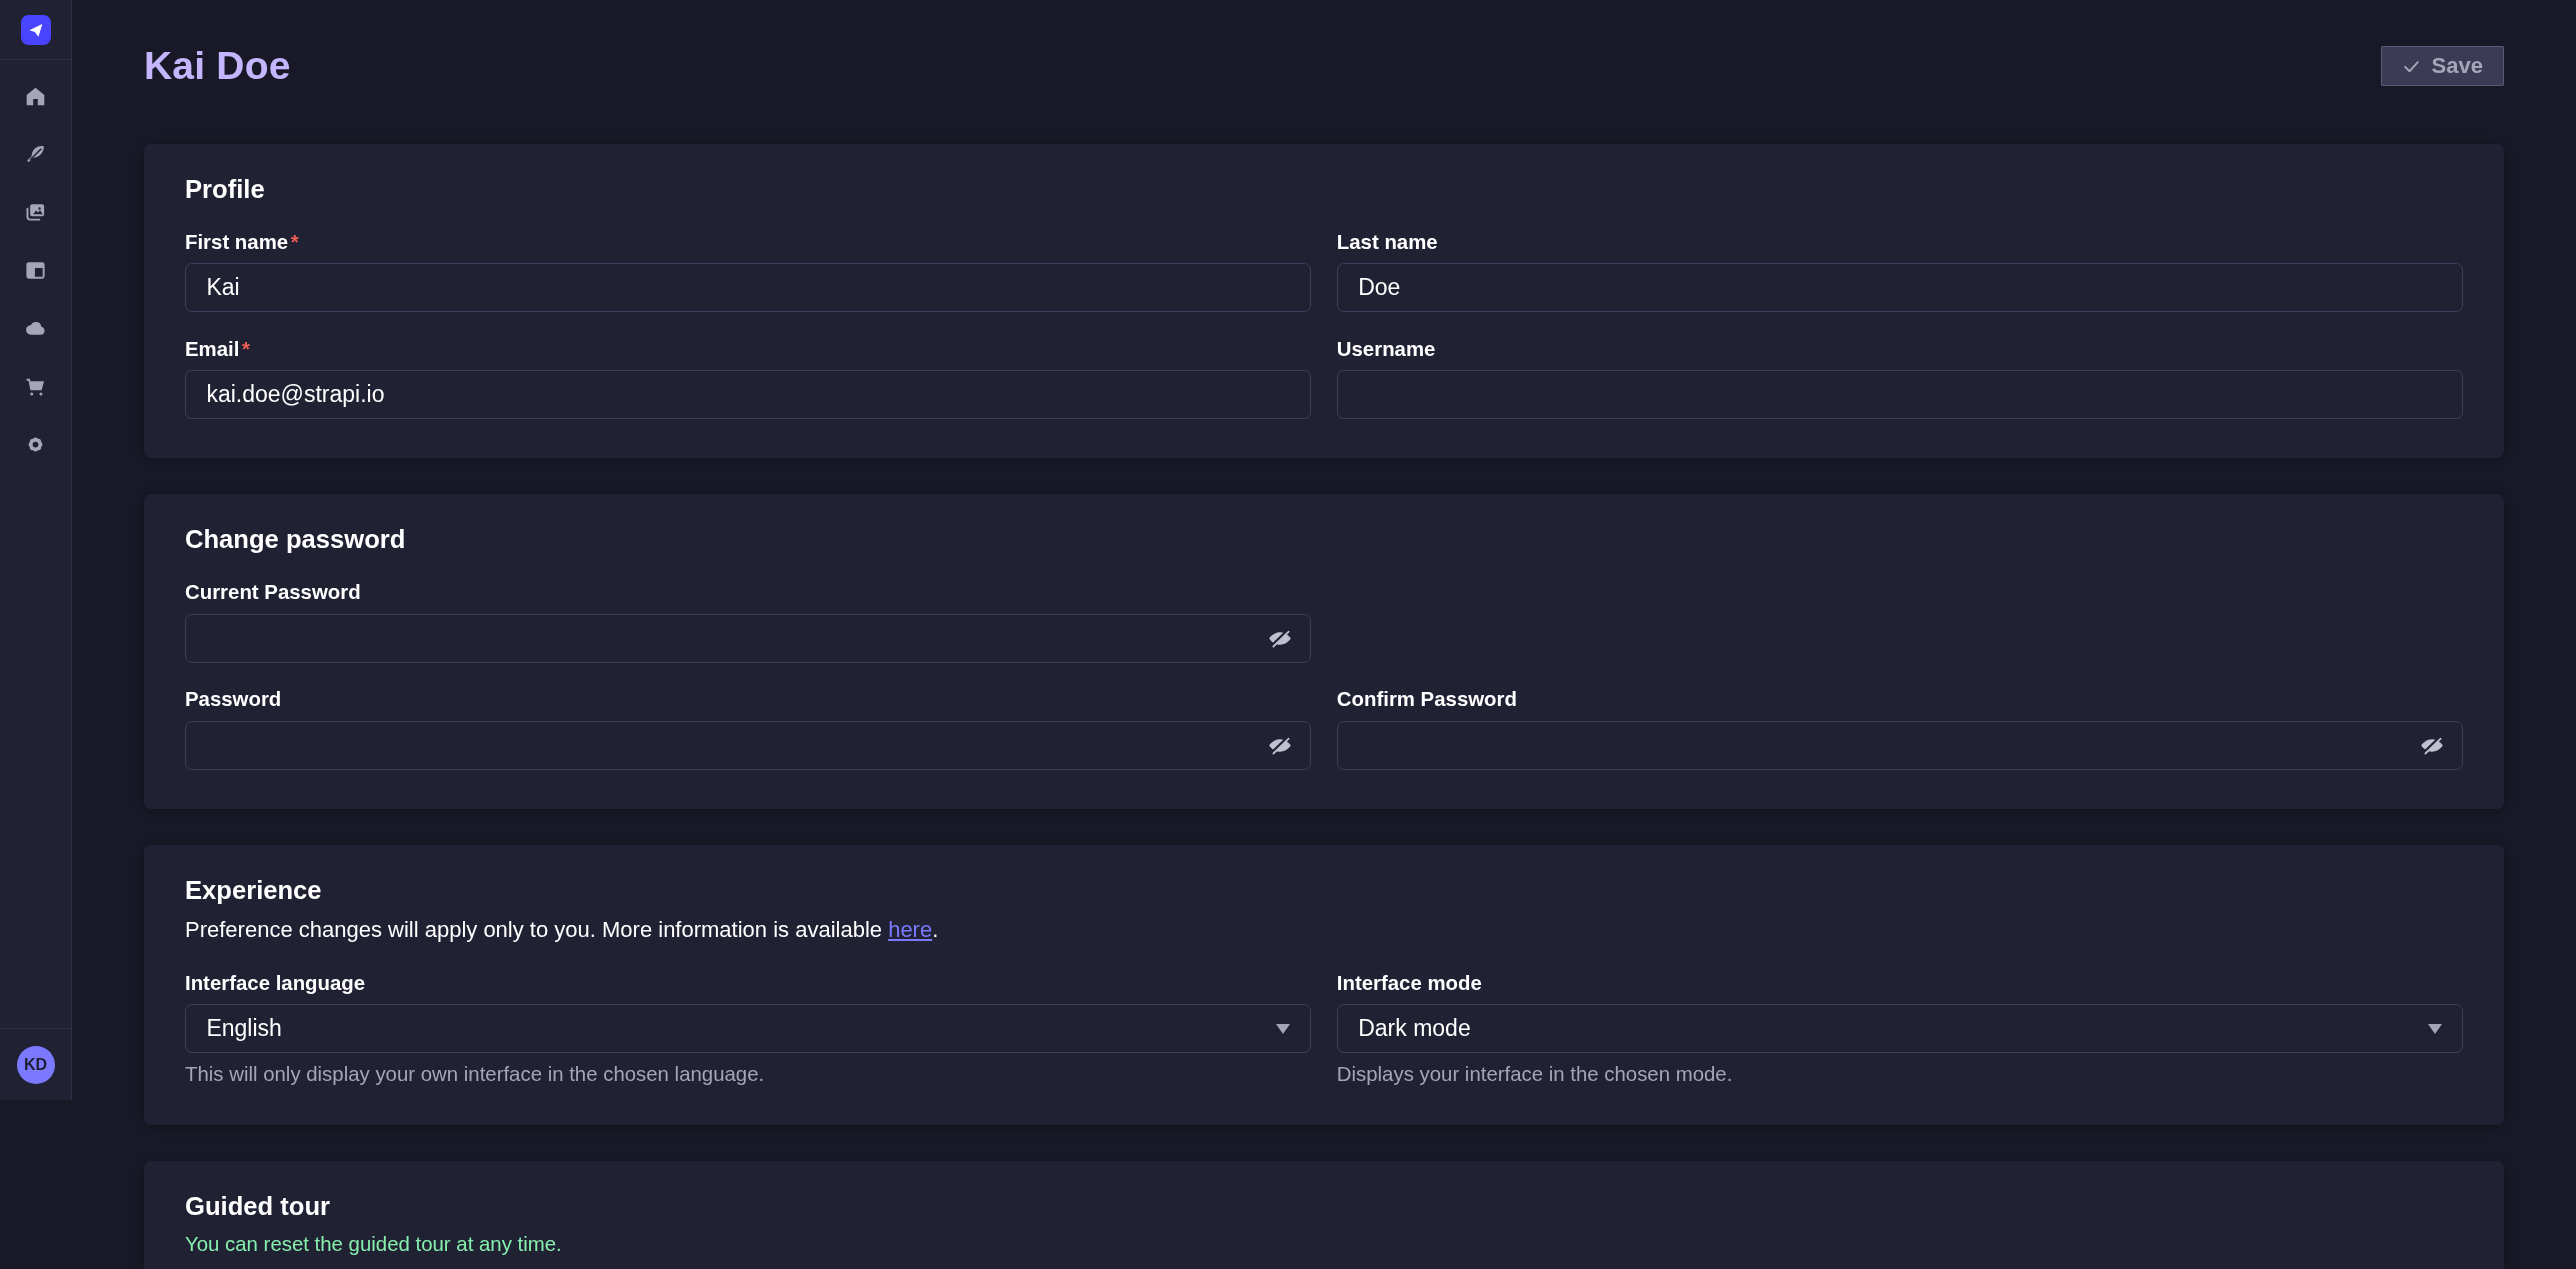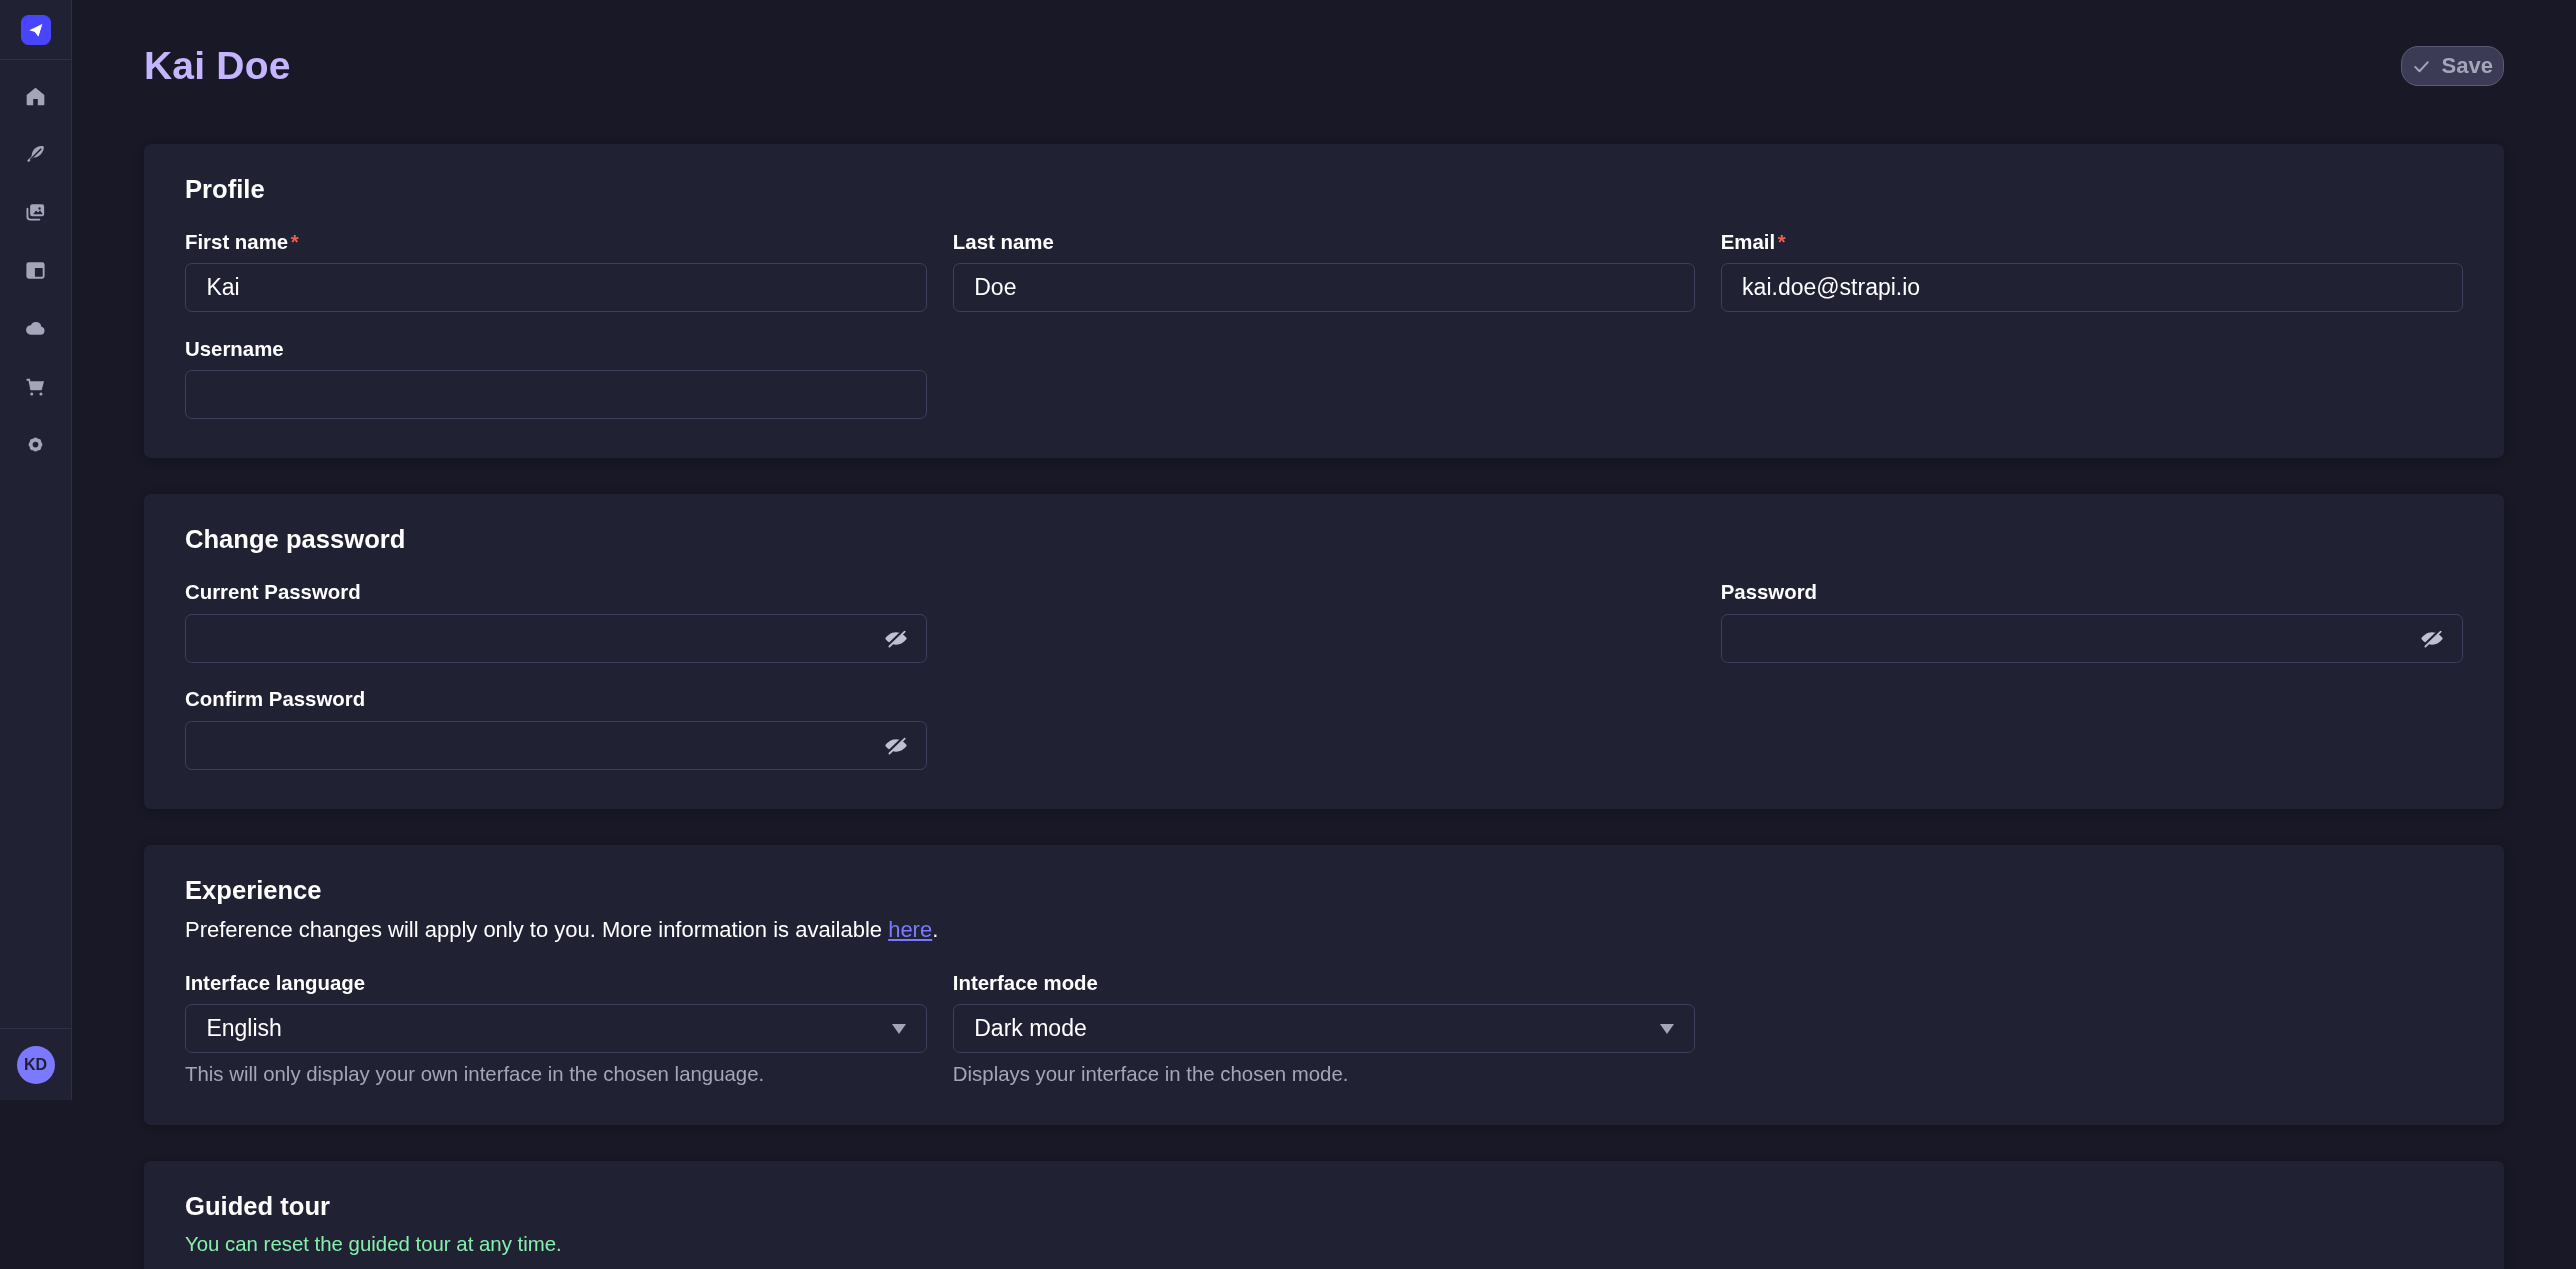--- a/index.html
+++ b/index.html
@@ -83,24 +83,24 @@
     display: flex;
     align-items: center;
     justify-content: space-between;
     padding: 44px 72px 0 72px;
     margin-bottom: 56px;
   }
   .page-title { font-size: 39px; font-weight: 700; color: #c4b5fd; letter-spacing: 0.2px; }
   .save-btn {
     display: flex; align-items: center; gap: 10.2px;
     height: 40px;
-    padding: 0 10px;
+    padding: 0 20px;
     background: #3b3b56;
     border: 0.9px solid #5a5a74;
-    border-radius: 17px;
+    border-radius: 1px;
     color: #a5a5ba;
     font-family: "Liberation Sans", sans-serif;
     font-size: 22px;
     font-weight: 600;
     cursor: pointer;
   }
   .save-btn svg { width: 19px; height: 19px; }
 
   .content { padding: 0 72px 0 72px; }
   .panel {
@@ -110,21 +110,21 @@
     margin-bottom: 36px;
     box-shadow: 0 1.7px 10.2px rgba(0,0,0,0.18);
   }
   .panel-heading { font-size: 25.6px; font-weight: 600; color: #ffffff; }
   .panel-heading { margin-bottom: 27px; }
   .panel.experience .panel-heading { margin-bottom: 12px; }
   .panel.guided .panel-heading { margin-bottom: 12px; }
 
   .grid {
     display: grid;
-    grid-template-columns: 1fr 1fr 1fr;
+    grid-template-columns: 1fr 1fr;
     column-gap: 25.6px;
     row-gap: 25.6px;
   }
   .field-label {
     display: flex;
     gap: 2.6px;
     font-size: 20.4px;
     font-weight: 600;
     color: #ffffff;
     margin-bottom: 9.4px;

